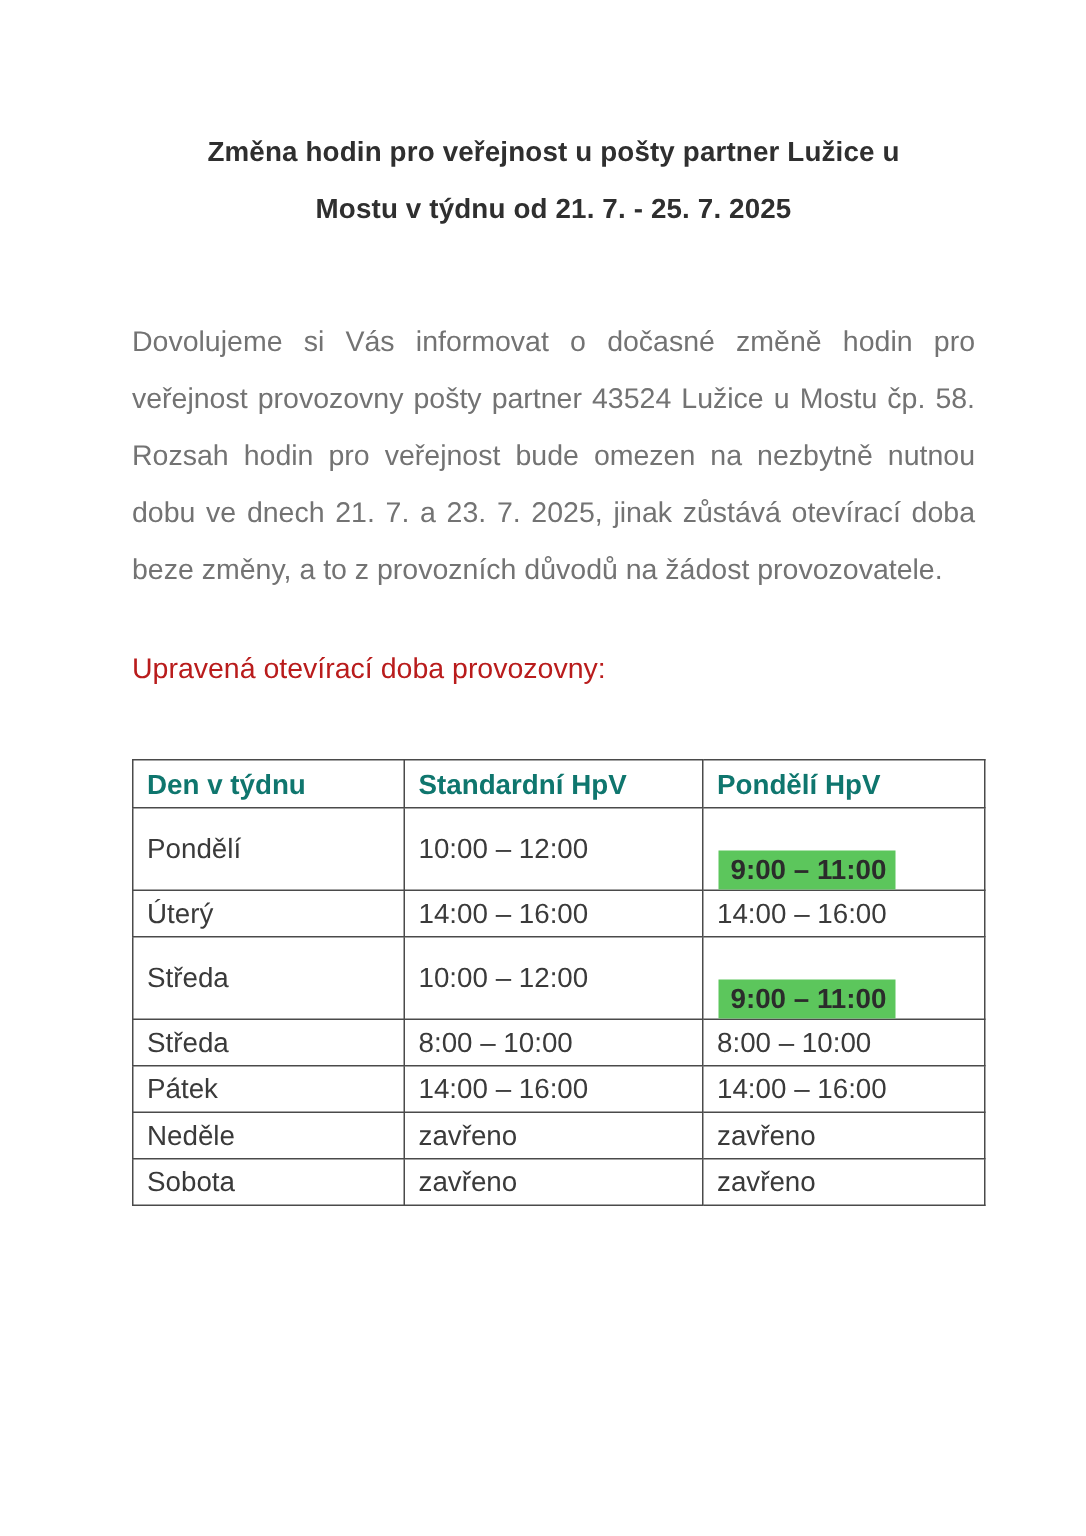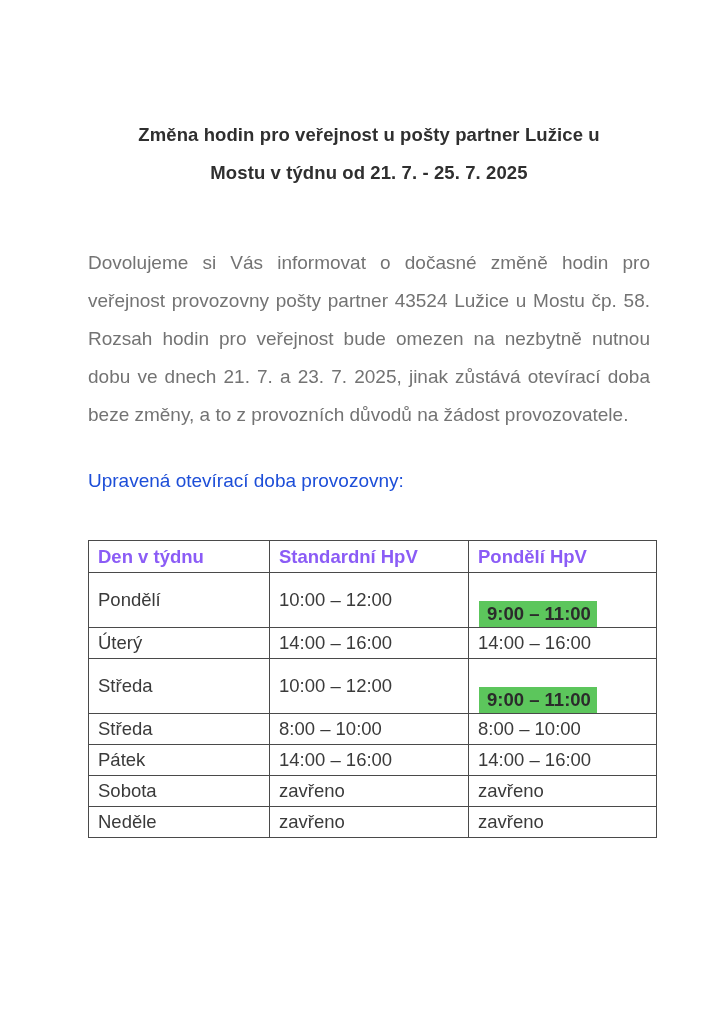--- a/index.html
+++ b/index.html
@@ -25,21 +25,21 @@
   .content {
     position: absolute;
     left: 88px;
     top: 0;
     width: 562px;
   }
 
   
   .doc-title {
     margin: 0;
-    padding-top: 116px;
+    padding-top: 82px;
     text-align: center;
     font-size: 18.5px;
     font-weight: bold;
     line-height: 38px;
     color: #2f2f2f;
     letter-spacing: 0.1px;
   }
   .doc-title .tline {
     display: block;
   }
@@ -56,21 +56,21 @@
   }
   .body-para.last-line-left {
     text-align-last: left;
   }
   .sub-para {
     margin: 0;
     padding-top: 28px;
     font-size: 19px;
     line-height: 38px;
     text-align: left;
-    color: #1d4ed8;
+    color: #b91c1c;
   }
   .sub-para .sline {
     display: block;
   }
 
   
   .hours-table-wrap {
     padding-top: 40px;
   }
   table.hours-table {
@@ -89,21 +89,21 @@
     border: 1px solid #4a4a4a;
     height: 30px;
     padding: 0 0 0 9px;
     text-align: left;
     vertical-align: middle;
     font-weight: normal;
     white-space: nowrap;
   }
   table.hours-table thead th {
     font-weight: bold;
-    color: #8b5cf6;
+    color: #0f766e;
     height: 31px;
   }
   td.highlight-cell {
     padding: 0;
   }
   td.highlight-cell .hl {
     display: inline-block;
     background: #5CC65C;
     font-weight: bold;
     color: #2b2b2b;
@@ -164,26 +164,26 @@
               <td>Středa</td>
               <td>8:00 – 10:00</td>
               <td>8:00 – 10:00</td>
             </tr>
             <tr>
               <td>Pátek</td>
               <td>14:00 – 16:00</td>
               <td>14:00 – 16:00</td>
             </tr>
             <tr>
-              <td>Sobota</td>
+              <td>Neděle</td>
               <td>zavřeno</td>
               <td>zavřeno</td>
             </tr>
             <tr>
-              <td>Neděle</td>
+              <td>Sobota</td>
               <td>zavřeno</td>
               <td>zavřeno</td>
             </tr>
           </tbody>
       </table>
     </div>
 
   </div>
 </div>
 

